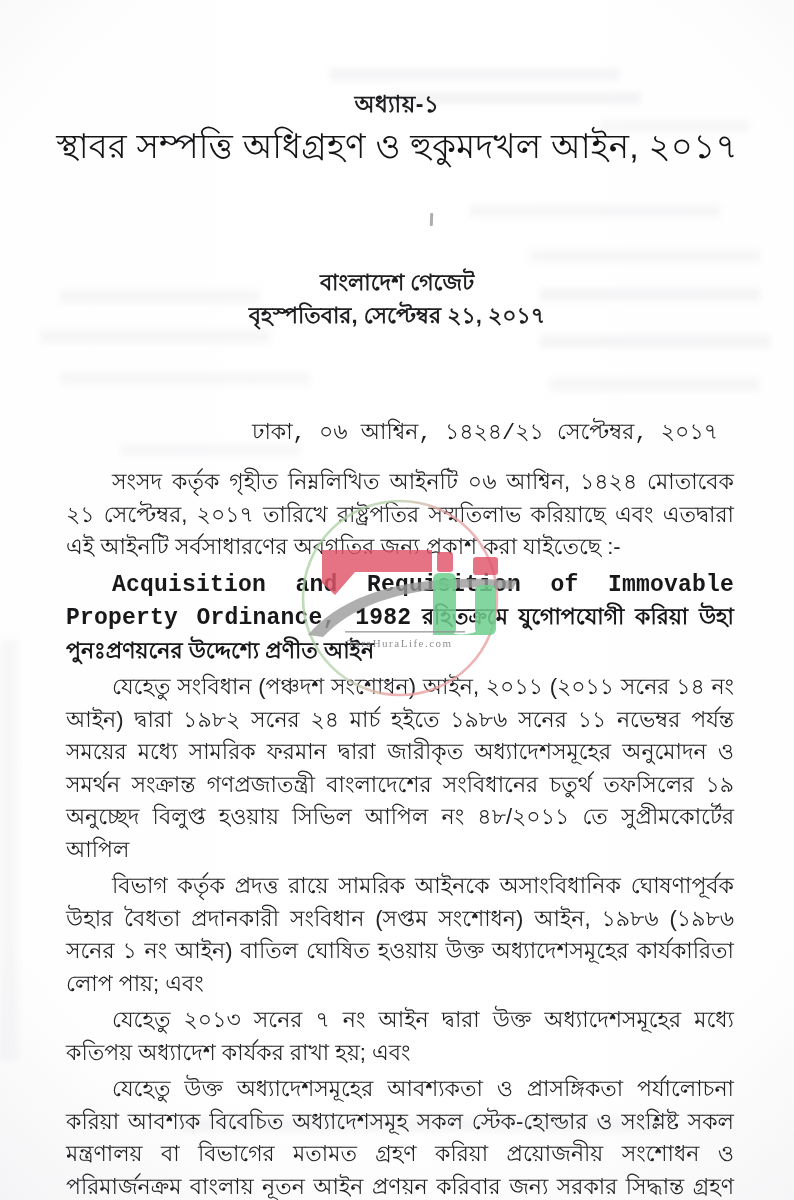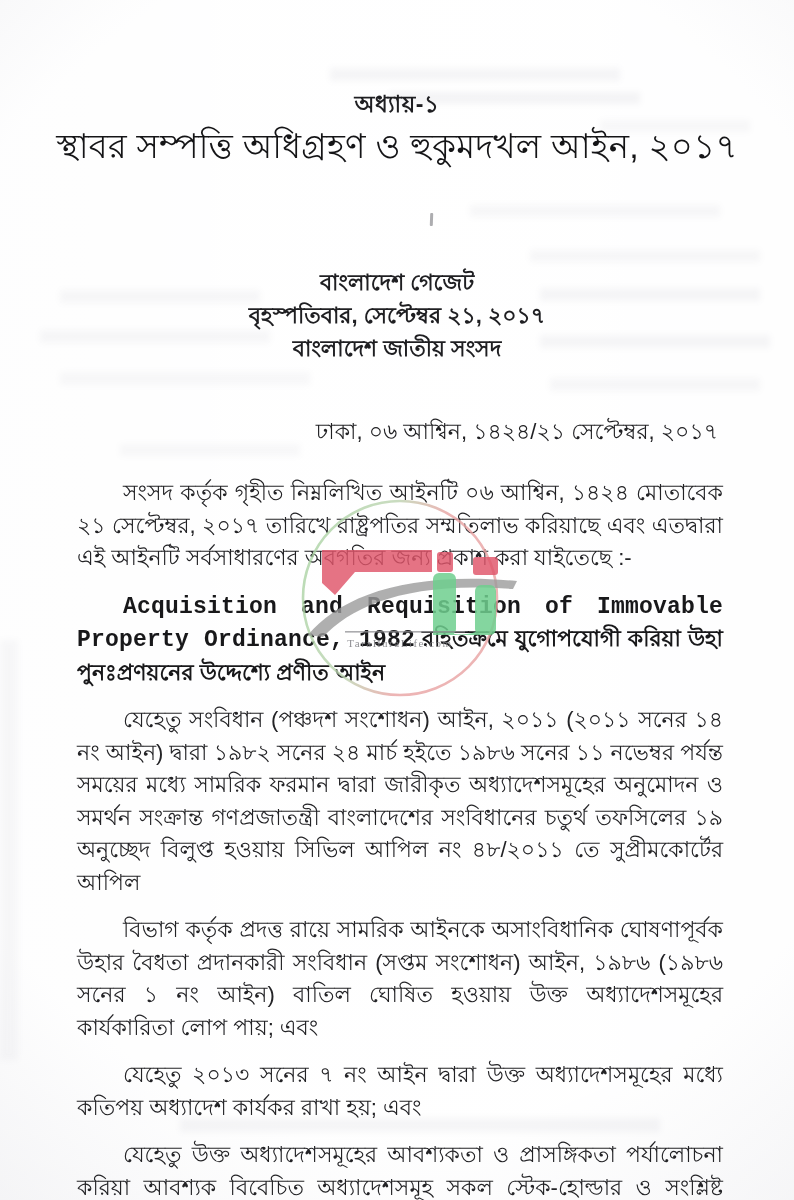--- a/index.html
+++ b/index.html
@@ -18,28 +18,28 @@
   
   .bleed{position:absolute;background:#7d7d90;filter:blur(3px);pointer-events:none;}
   
   .center{position:absolute;left:0;right:0;text-align:center;}
   .chapter{top:86px;font-size:23px;font-weight:700;letter-spacing:.5px;}
   .title{top:120px;font-size:34px;font-weight:400;letter-spacing:.2px;color:#141416;}
   .actno{top:176px;font-size:21px;font-weight:500;}
   .gazette{top:230px;font-size:22px;line-height:33px;font-weight:700;margin-top:36px;}
   .gazette div{margin:0;}
   .tickmark{position:absolute;left:430px;top:213px;width:3px;height:13px;background:#6a6a70;opacity:.55;transform:rotate(2deg);border-radius:1px;}
-  .dateline{position:absolute;top:414px;left:62px;width:656px;text-align:right;font-size:22px;font-weight:500;}
+  .dateline{position:absolute;top:414px;left:62px;width:656px;text-align:right;font-size:22px;font-weight:500;font-family:Liberation Mono, monospace;}
   
   .bodytext{
     position:absolute;top:462px;left:62px;width:676px;
     font-size:22px;line-height:32.5px;text-align:justify;
     color:#232326;
   }
-  .bodytext p{margin:15px;text-indent:46px;}
+  .bodytext p{margin:4px;text-indent:46px;}
   .preamble{font-weight:700;color:#18181a;}
   .preamble .en{font-family:Liberation Mono, monospace;font-size:23px;letter-spacing:.2px;}
   
   .watermark{position:absolute;left:285px;top:485px;width:240px;height:230px;pointer-events:none;}
   .wm-site{
     position:absolute;left:0;top:152px;width:230px;text-align:center;
     font-family:Liberation Serif, serif;
     font-size:11px;letter-spacing:1.5px;color:#7c7c80;opacity:.85;
   }
 </style>
@@ -63,21 +63,20 @@
   <div class="bleed" style="left:180px;top:1118px;width:480px;height:14px;opacity:.07;"></div>
   <div class="bleed" style="left:0px;top:640px;width:18px;height:420px;opacity:.05;"></div>
 
   <div class="center chapter">অধ্যায়-১</div>
   <div class="center title">স্থাবর সম্পত্তি অধিগ্রহণ ও হুকুমদখল আইন, ২০১৭</div>
   <div class="tickmark"></div>
 
   <div class="center gazette">
     <div>বাংলাদেশ গেজেট</div>
     <div>বৃহস্পতিবার, সেপ্টেম্বর ২১, ২০১৭</div>
-    <div>বাংলাদেশ জাতীয় সংসদ</div>
   </div>
 
   <div class="dateline">ঢাকা, ০৬ আশ্বিন, ১৪২৪/২১ সেপ্টেম্বর, ২০১৭</div>
 
   <div class="bodytext">
     <p>সংসদ কর্তৃক গৃহীত নিম্নলিখিত আইনটি ০৬ আশ্বিন, ১৪২৪ মোতাবেক ২১ সেপ্টেম্বর, ২০১৭ তারিখে রাষ্ট্রপতির সম্মতিলাভ করিয়াছে এবং এতদ্বারা এই আইনটি সর্বসাধারণের অবগতির জন্য প্রকাশ করা যাইতেছে :-</p>
     <p class="preamble"><span class="en">Acquisition and Requisition of Immovable Property Ordinance, 1982</span> <span>রহিতক্রমে যুগোপযোগী করিয়া উহা পুনঃপ্রণয়নের উদ্দেশ্যে প্রণীত আইন</span></p>
     <p>যেহেতু সংবিধান (পঞ্চদশ সংশোধন) আইন, ২০১১ (২০১১ সনের ১৪ নং আইন) দ্বারা ১৯৮২ সনের ২৪ মার্চ হইতে ১৯৮৬ সনের ১১ নভেম্বর পর্যন্ত সময়ের মধ্যে সামরিক ফরমান দ্বারা জারীকৃত অধ্যাদেশসমূহের অনুমোদন ও সমর্থন সংক্রান্ত গণপ্রজাতন্ত্রী বাংলাদেশের সংবিধানের চতুর্থ তফসিলের ১৯ অনুচ্ছেদ বিলুপ্ত হওয়ায় সিভিল আপিল নং ৪৮/২০১১ তে সুপ্রীমকোর্টের আপিল</p>
     <p>বিভাগ কর্তৃক প্রদত্ত রায়ে সামরিক আইনকে অসাংবিধানিক ঘোষণাপূর্বক উহার বৈধতা প্রদানকারী সংবিধান (সপ্তম সংশোধন) আইন, ১৯৮৬ (১৯৮৬ সনের ১ নং আইন) বাতিল ঘোষিত হওয়ায় উক্ত অধ্যাদেশসমূহের কার্যকারিতা লোপ পায়; এবং</p>
     <p>যেহেতু ২০১৩ সনের ৭ নং আইন দ্বারা উক্ত অধ্যাদেশসমূহের মধ্যে কতিপয় অধ্যাদেশ কার্যকর রাখা হয়; এবং</p>

